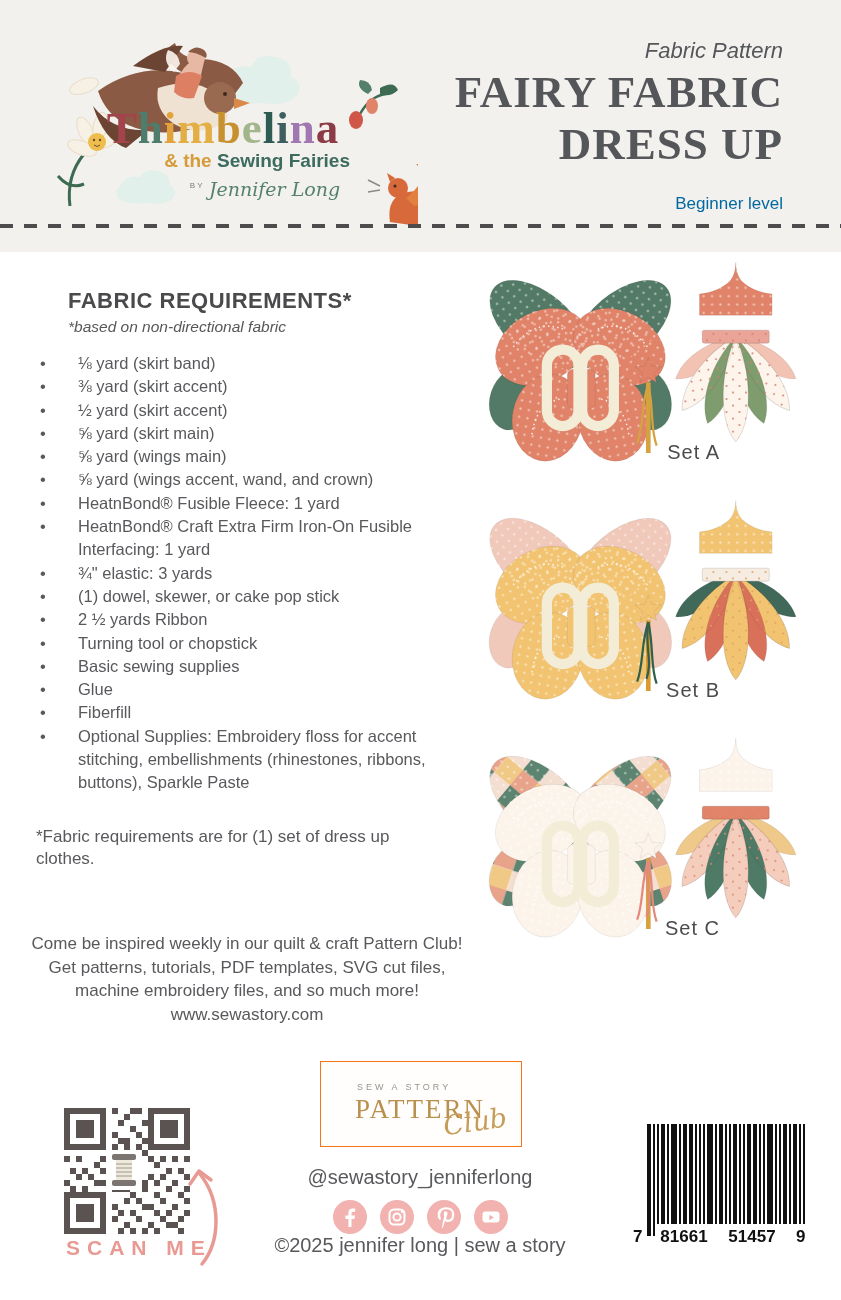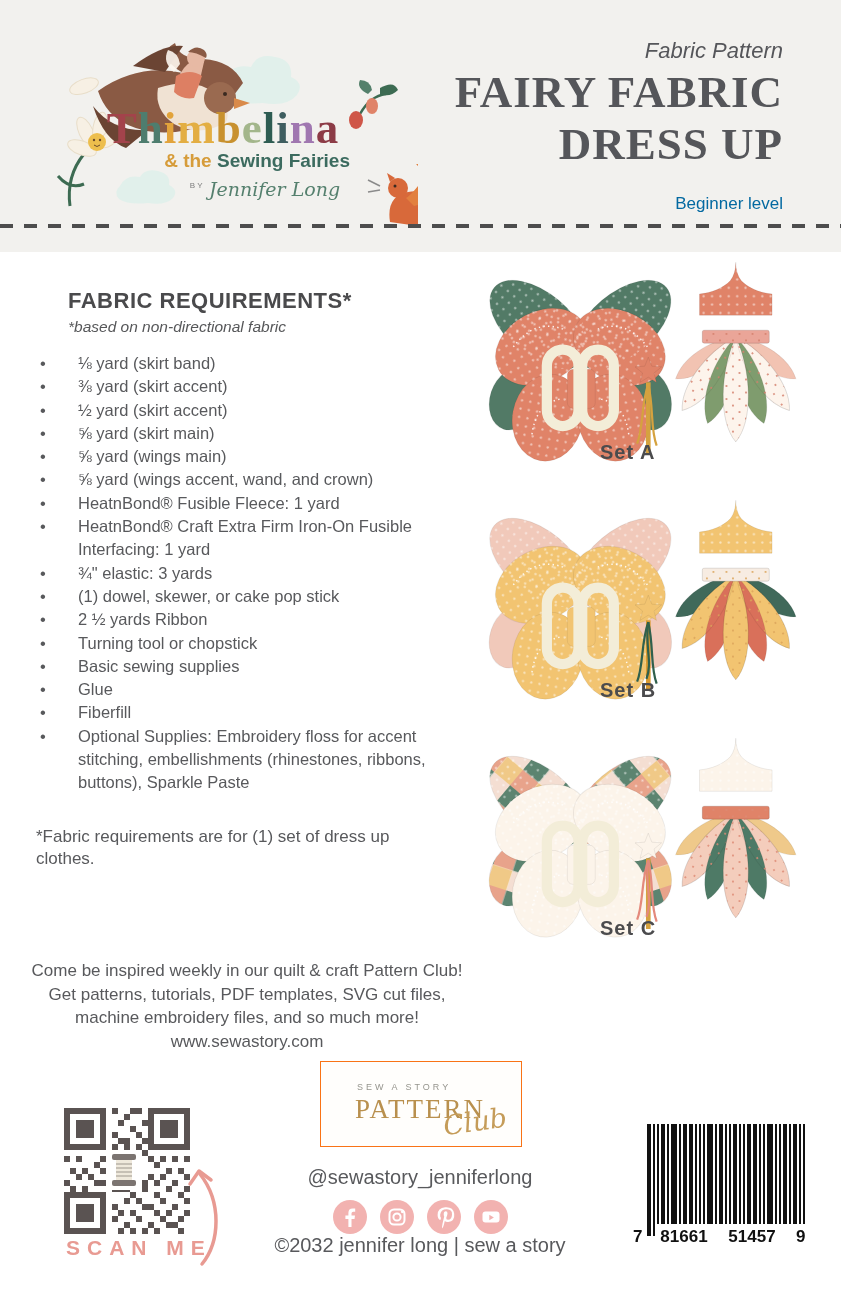--- a/index.html
+++ b/index.html
@@ -26,28 +26,28 @@
   
   .fab-head{position:absolute;left:68px;top:288px;font-size:22px;font-weight:bold;
             color:#4a4a4c;letter-spacing:.5px;}
   .fab-note{position:absolute;left:68px;top:318px;font-size:15.5px;font-style:italic;color:#565759;}
   .req-list{position:absolute;left:38px;top:352px;width:402px;margin:0;padding:0;list-style:none;
             font-size:16.5px;line-height:23.3px;color:#58595c;}
   .req-list li{position:relative;padding-left:40px;max-width:352px;}
   .req-list li .blt{position:absolute;left:2px;top:0;}
   .footnote{position:absolute;left:36px;top:826px;width:375px;font-size:17px;line-height:22px;color:#58595c;}
   .club-text{position:absolute;left:22px;top:932px;width:450px;text-align:center;
-             font-size:17px;line-height:23.5px;color:#58595c;margin-top:27px;}
+             font-size:17px;line-height:23.5px;color:#58595c;}
   .club-url{display:block;color:#58595c;text-decoration:none;}
   
   .sets-col{position:absolute;left:450px;top:252px;width:391px;}
   .set-figure{position:relative;width:391px;height:238px;}
   .set-figure svg{position:absolute;left:0;top:0;}
-  .set-label{position:absolute;left:150px;top:189px;width:120px;text-align:left;
-             font-size:20px;font-weight:bold;color:#4b4b4d;letter-spacing:1px;}
+  .set-label{position:absolute;left:150px;top:189px;width:120px;text-align:right;
+             font-size:20px;font-weight:normal;color:#4b4b4d;letter-spacing:1px;}
   
   .qr-wrap{position:absolute;left:64px;top:1108px;}
   .scanme{position:absolute;left:66px;top:1236px;font-size:21px;font-weight:bold;
           letter-spacing:7px;color:#e89a92;}
   .arrow-wrap{position:absolute;left:180px;top:1158px;}
   .badge{position:absolute;left:320px;top:1061px;width:200px;height:84px;background:#fffefc;
          border:1px solid #f97316;}
   .badge .eyebrow{position:absolute;left:36px;top:20px;font-size:9px;letter-spacing:3px;color:#96958e;}
   .badge .word{position:absolute;left:34px;top:32px;font-family:"Liberation Serif",serif;
                font-size:27px;letter-spacing:2px;color:#b9904e;}
@@ -569,21 +569,21 @@
     </div>
     <div class="soc">
       <svg width="34" height="34" viewBox="0 0 34 34">
           <circle cx="17" cy="17" r="17" fill="#f2b2b0"></circle>
         <rect x="8.5" y="11.5" width="17" height="11" rx="3" fill="#ffffff"></rect>
         <path d="M15.3,14.8 l4.6,2.7 l-4.6,2.7 z" fill="#f2b2b0"></path>
         </svg>
     </div>
   </div>
 
-  <div class="copyright">©2032 jennifer long | sew a story</div>
+  <div class="copyright">©2025 jennifer long | sew a story</div>
 
   <div class="barcode-wrap">
     <svg width="172" height="130" viewBox="0 0 172 130">
       <rect width="172" height="130" fill="#ffffff"></rect>
       <g id="barcode-bars" fill="#111111">
           <rect x="14" y="4" width="4" height="112"></rect>
           <rect x="20" y="4" width="2" height="112"></rect>
           <rect x="24" y="4" width="2" height="100"></rect>
           <rect x="28" y="4" width="4" height="100"></rect>
           <rect x="34" y="4" width="2" height="100"></rect>

